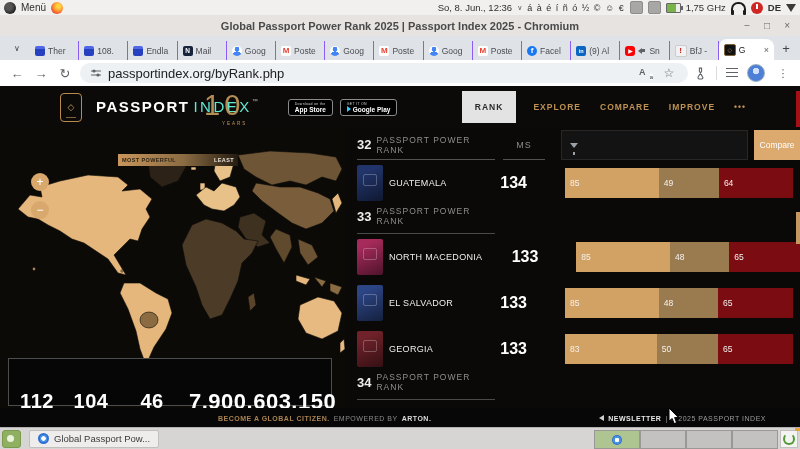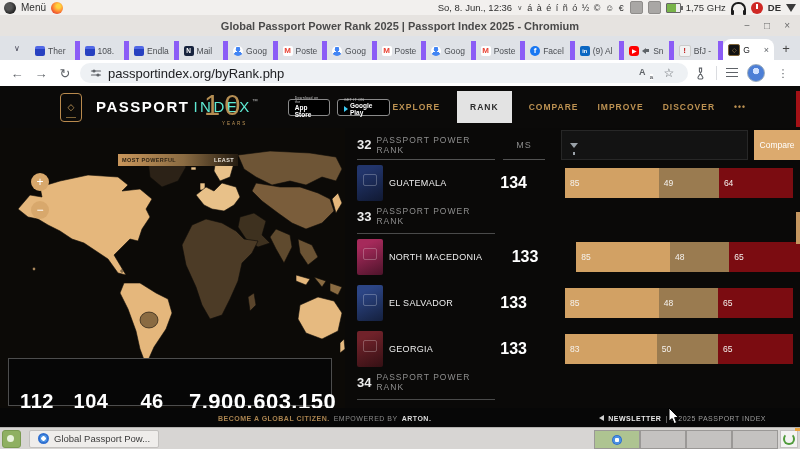--- a/index.html
+++ b/index.html
@@ -26,21 +26,21 @@
   .kbd-layout{font-weight:bold;font-size:9.5px;}
   
   .titlebar{position:absolute;top:15px;left:0;right:0;height:21px;background:#e6e3e0;display:flex;align-items:center;}
   .wtitle{flex:1;text-align:center;font-size:11px;font-weight:bold;color:#4a4a4a;}
   .wctrls{position:absolute;right:10px;top:0;height:21px;display:flex;align-items:center;gap:14px;color:#6a6a6a;font-size:10px;}
   
   .tabstrip{position:absolute;top:36px;left:0;right:0;height:24px;background:#dfe2e7;display:flex;align-items:flex-end;}
   .tab-search{width:22px;height:18px;margin:0 2px 3px 6px;border-radius:4px;display:flex;align-items:center;justify-content:center;font-size:8px;color:#445;}
   .tabs{display:flex;align-items:flex-end;flex:1;min-width:0;height:100%;}
   .tab{display:flex;align-items:center;gap:3px;height:19px;padding:0 5px;min-width:0;flex:1 1 44px;max-width:46px;
-       border-right:5px solid #8b5cf6;}
+       border-right:1px solid #8b5cf6;}
   .tab-label{font-size:8.5px;color:#4a4d52;white-space:nowrap;overflow:hidden;min-width:0;flex:1;}
   .tab.active{background:#fff;border-radius:8px 8px 0 0;height:21px;border-right:none;max-width:52px;flex:1 1 52px;}
   .tab.active .tab-label{color:#202124;}
   .tab-close{font-size:9px;color:#5f6368;flex:none;}
   .newtab{width:20px;height:20px;margin:0 4px 2px 2px;display:flex;align-items:center;justify-content:center;font-size:13px;color:#444;}
   .fav{width:10px;height:10px;flex:0 0 10px;border-radius:2px;position:relative;display:flex;align-items:center;justify-content:center;font-size:7px;}
   .fav-sheet{background:linear-gradient(#5168e6 0 30%,#2740c0 30%);}
   .fav-mail{background:#17233d;color:#fff;font-size:6.5px;font-weight:bold;}
   .fav-contact{background:#fff;border-radius:50%;background-image:radial-gradient(circle at 50% 32%,#4285f4 0 2.2px,transparent 2.6px),radial-gradient(circle at 50% 95%,#4285f4 0 4px,transparent 4.3px);}
   .fav-gmail{background:#fff;color:#ea4335;font-weight:bold;font-size:8px;}
@@ -330,25 +330,24 @@
       </div>
       <div class="badge">
         <span class="b-top">GET IT ON</span>
         <span class="b-main">
             <span class="playtri"></span>
             <span>Google Play</span>
           </span>
       </div>
     </div>
     <div class="sitenav">
+        <div class="nav-item active">RANK</div>
         <div class="nav-item">EXPLORE</div>
-        <div class="nav-item active">RANK</div>
         <div class="nav-item">COMPARE</div>
         <div class="nav-item">IMPROVE</div>
-        <div class="nav-item">DISCOVER</div>
         <div class="nav-item">•••</div>
       </div>
   </div>
 
   <div class="main">
     <div class="map-pane">
       <svg class="worldmap" width="345" height="212" viewBox="0 0 345 210">
         <g stroke="#0e0b08" stroke-width="0.6">
           <path d="M18,62 30,48 42,50 40,40 60,34 88,28 118,30 128,38 122,44 140,42 152,52 146,62 150,70 142,82 138,94 130,92 122,100 114,108 120,118 126,128 118,126 108,112 96,104 84,96 72,92 60,84 48,78 38,72 28,70 Z" fill="#e5b77c"></path>
           <path d="M148,14 162,8 180,10 186,20 178,34 162,40 150,30 Z" fill="#2c2217"></path>

